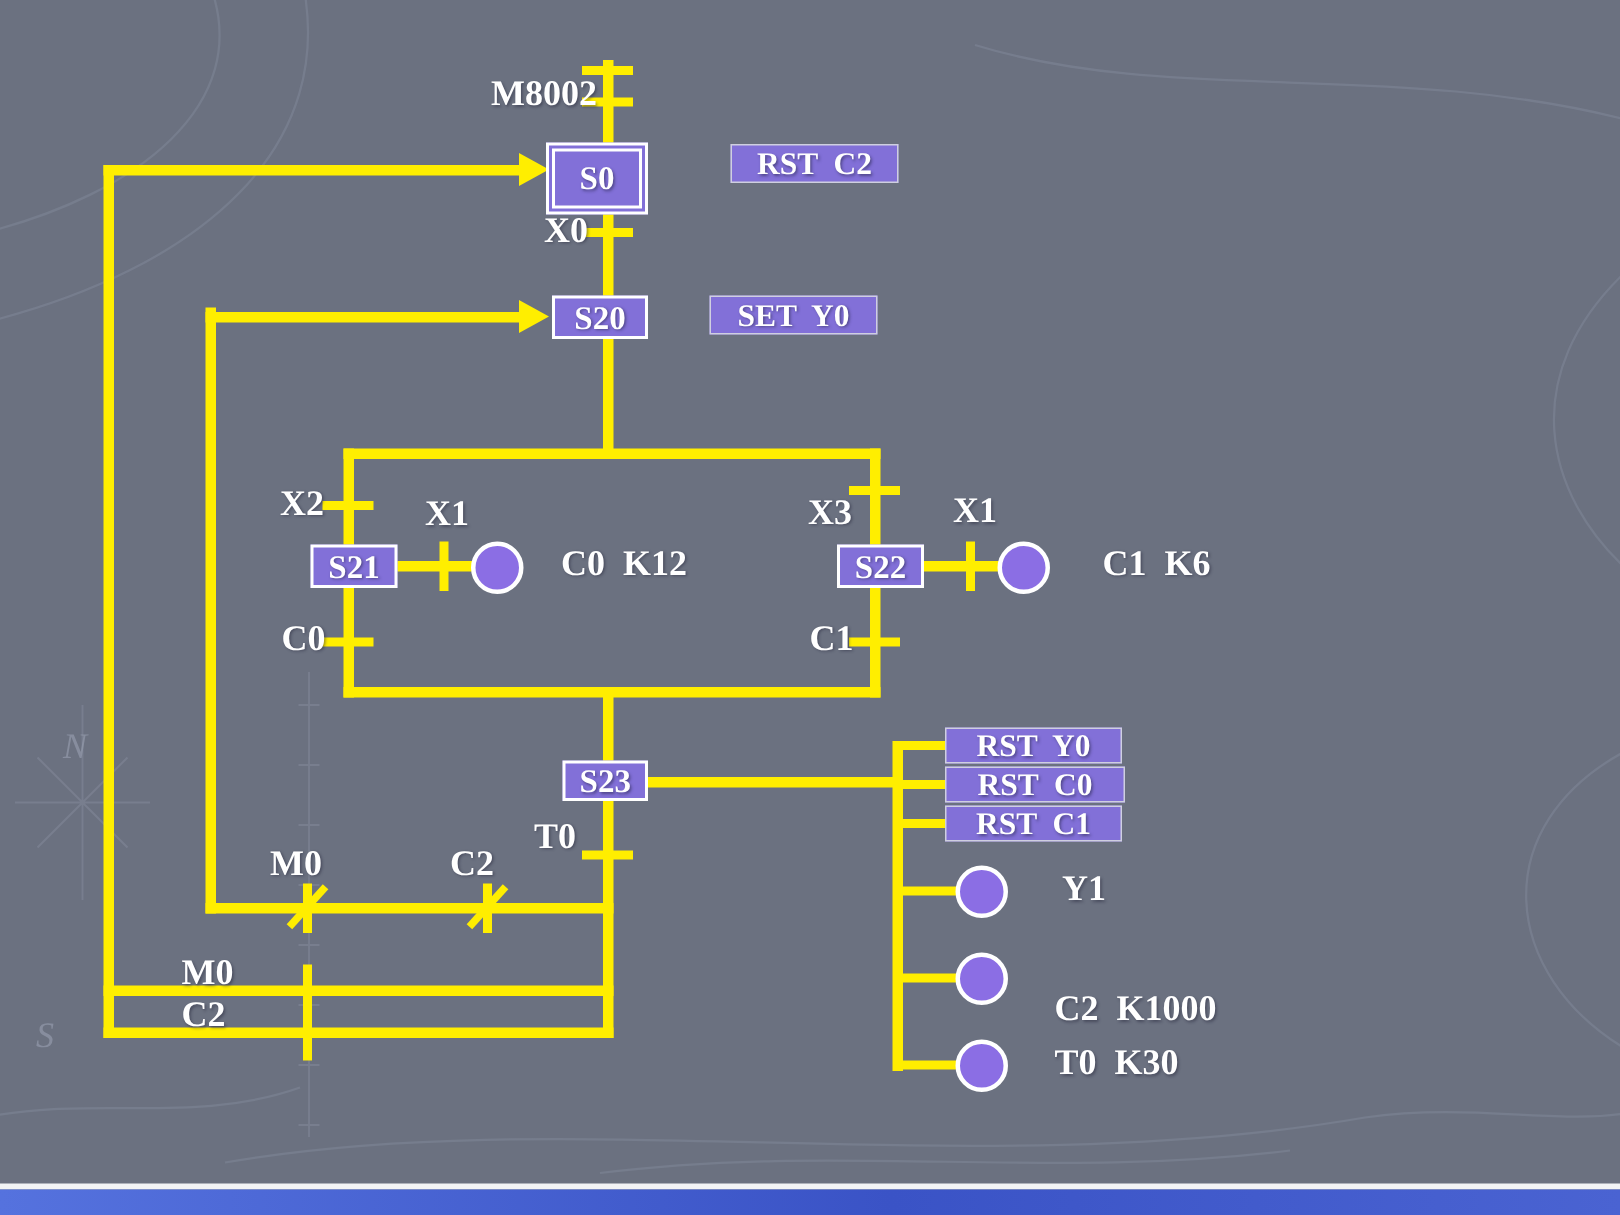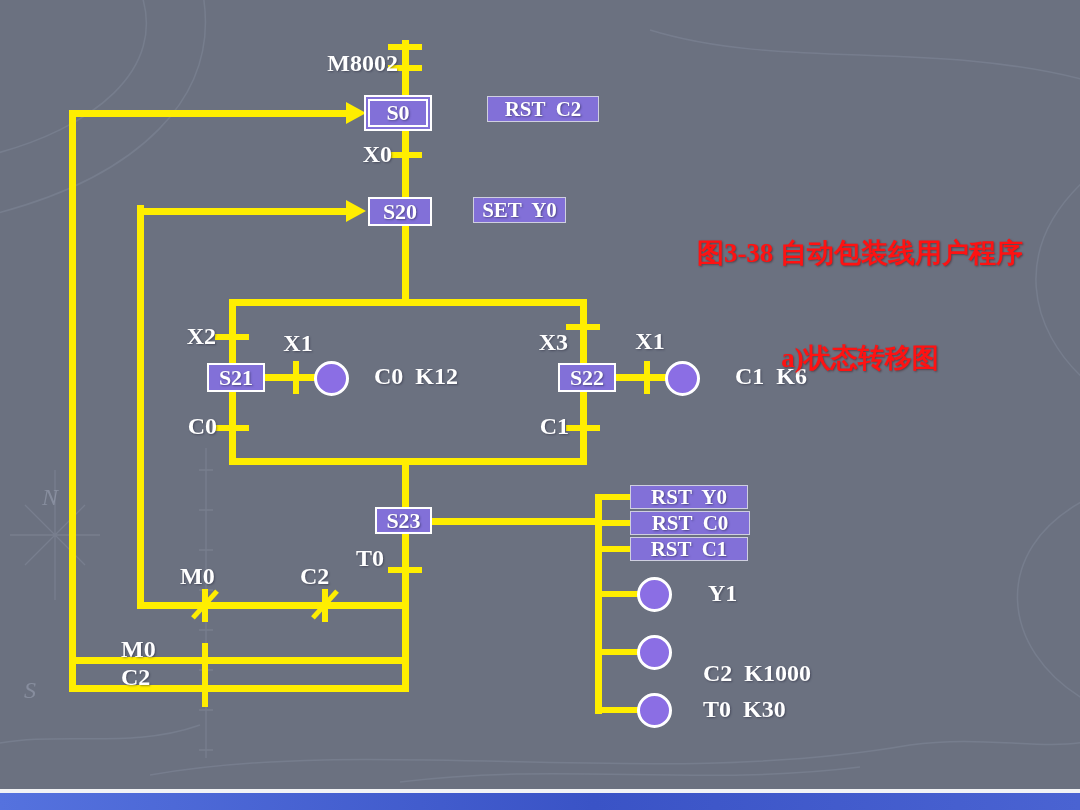--- a/index.html
+++ b/index.html
@@ -133,39 +133,39 @@
   <div class="w" style="left:69px;top:657px;width:340px;height:7px"></div>
   <div class="w" style="left:69px;top:685px;width:340px;height:7px"></div>
   <div class="w" style="left:202px;top:643px;width:6px;height:64px"></div>
 
   <div class="w" style="left:69px;top:110px;width:7px;height:582px"></div>
   <div class="w" style="left:69px;top:110px;width:280px;height:7px"></div>
 
   <div class="arr" style="left:346px;top:102px"></div>
   <div class="arr" style="left:346px;top:200px"></div>
 
-  <div class="step" style="left:364px;top:95px;width:68px;height:36px">
+  <div class="step" style="left:364px;top:95px;width:68px;height:48px">
     <div class="step-inner"></div>
     <span class="step-label">S0</span>
   </div>
   <div class="step" style="left:368px;top:197px;width:64px;height:29px">
     <span class="step-label">S20</span>
   </div>
   <div class="step" style="left:207px;top:363px;width:58px;height:29px">
     <span class="step-label">S21</span>
   </div>
   <div class="step" style="left:558px;top:363px;width:58px;height:29px">
     <span class="step-label">S22</span>
   </div>
   <div class="step" style="left:375px;top:507px;width:57px;height:27px">
     <span class="step-label">S23</span>
   </div>
 
   <div class="action" style="left:487px;top:96px;width:112px;height:26px">RST  C2</div>
-  <div class="action" style="left:473px;top:197px;width:93px;height:26px">SET  Y0</div>
+  <div class="action" style="left:473px;top:197px;width:112px;height:26px">SET  Y0</div>
   <div class="action" style="left:630px;top:485px;width:118px;height:24px">RST  Y0</div>
   <div class="action" style="left:630px;top:511px;width:120px;height:24px">RST  C0</div>
   <div class="action" style="left:630px;top:537px;width:118px;height:24px">RST  C1</div>
 
   <div class="coil" style="left:314px;top:361px"></div>
   <div class="coil" style="left:665px;top:361px"></div>
   <div class="coil" style="left:637px;top:577px"></div>
   <div class="coil" style="left:637px;top:635px"></div>
   <div class="coil" style="left:637px;top:693px"></div>
 
@@ -181,21 +181,17 @@
   <div class="lbl r" style="left:523px;top:413px;width:46px">C1</div>
   <div class="lbl r" style="left:338px;top:545px;width:46px">T0</div>
   <div class="lbl" style="left:180px;top:563px">M0</div>
   <div class="lbl" style="left:300px;top:563px">C2</div>
   <div class="lbl" style="left:121px;top:636px">M0</div>
   <div class="lbl" style="left:121px;top:664px">C2</div>
   <div class="lbl" style="left:708px;top:580px">Y1</div>
   <div class="lbl" style="left:703px;top:660px">C2  K1000</div>
   <div class="lbl" style="left:703px;top:696px">T0  K30</div>
 
-  <div class="title">
-    <div>图3-38 自动包装线用户程序</div>
-    <div>a)状态转移图</div>
-  </div>
 
   <div class="footer-white"></div>
   <div class="footer-blue"></div>
 
 </div>
 
 </body></html>

